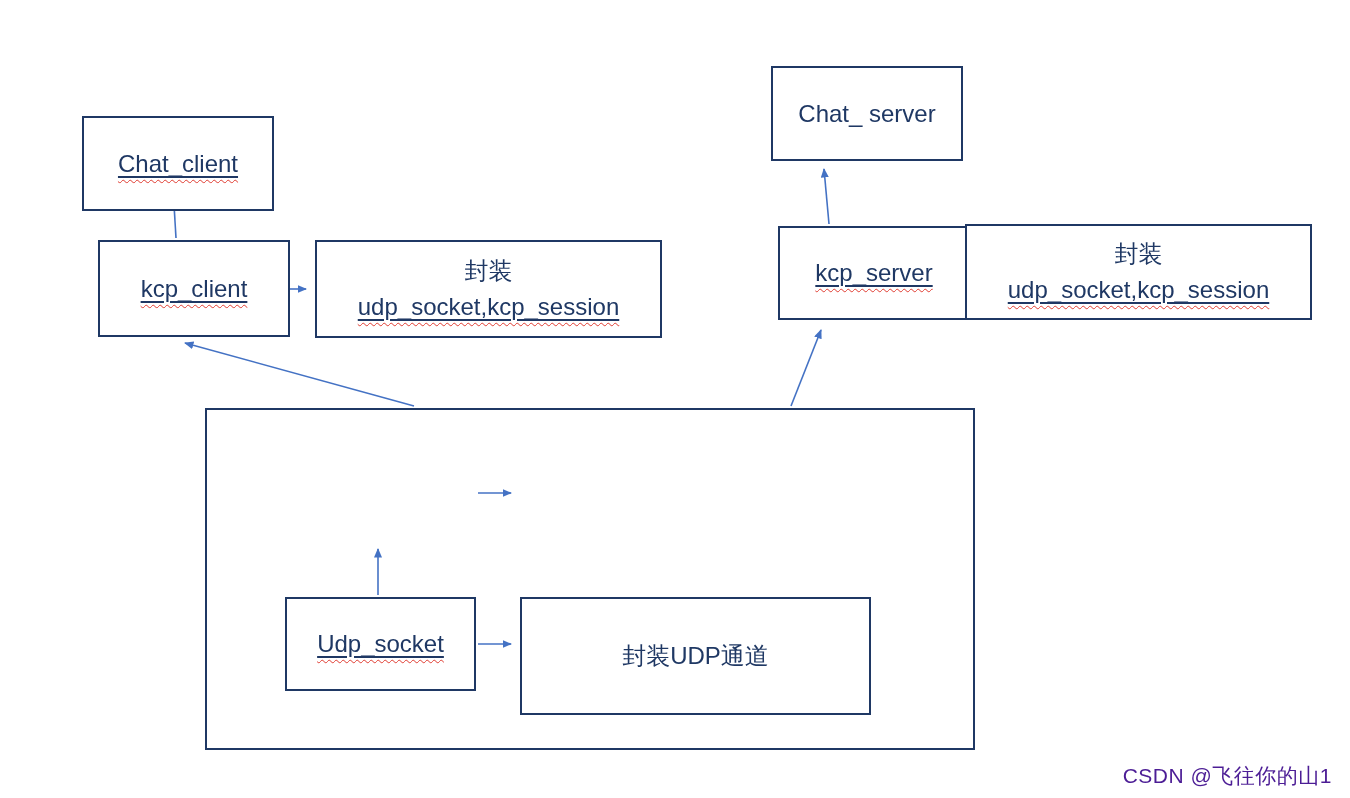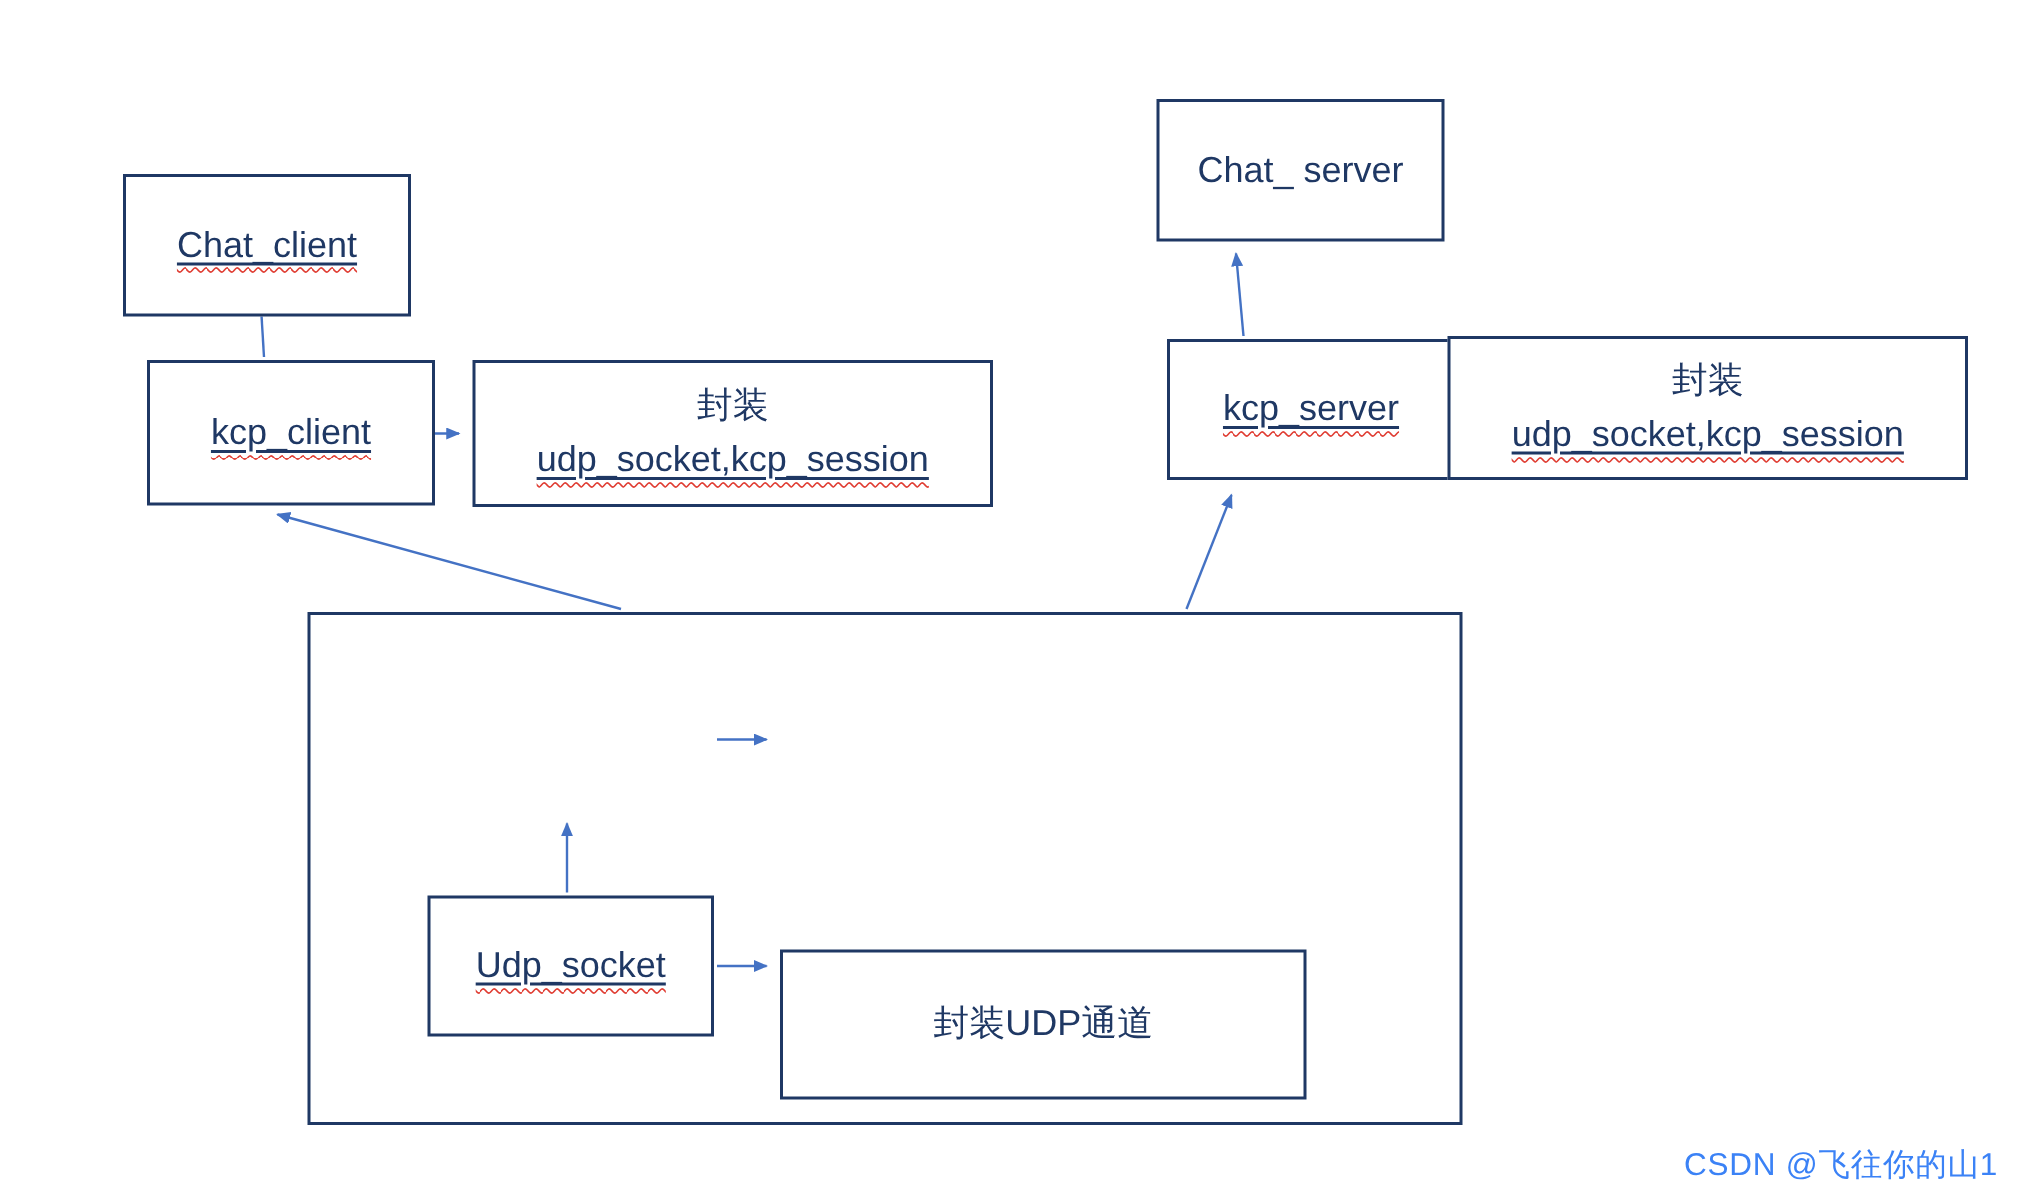--- a/index.html
+++ b/index.html
@@ -52,21 +52,21 @@
   .arrows {
     position: absolute;
     left: 0;
     top: 0;
     pointer-events: none;
   }
   .watermark {
     position: absolute;
     right: 18px;
     bottom: 8px;
-    color: #3b82f6;
+    color: #4c1d95;
     font-size: 21px;
     letter-spacing: 0.5px;
   }
 </style>
 </head>
 <body>
 
 <div class="canvas">
 
   <svg class="arrows" width="1350" height="798" viewBox="0 0 1350 798">
@@ -115,19 +115,19 @@
   </div>
 
   <div class="container-box" style="left:205px; top:408px; width:770px; height:342px;"></div>
 
 
 
   <div class="box" style="left:285px; top:597px; width:191px; height:94px;">
     <span class="ul"><span class="sq">Udp_socket</span></span>
   </div>
 
-  <div class="box" style="left:520px; top:597px; width:351px; height:100px;margin-top:36px;">
+  <div class="box" style="left:520px; top:597px; width:351px; height:118px;">
     <span>封装UDP通道</span>
   </div>
 
   <div class="watermark">CSDN @飞往你的山1</div>
 
 </div>
 
 </body></html>

